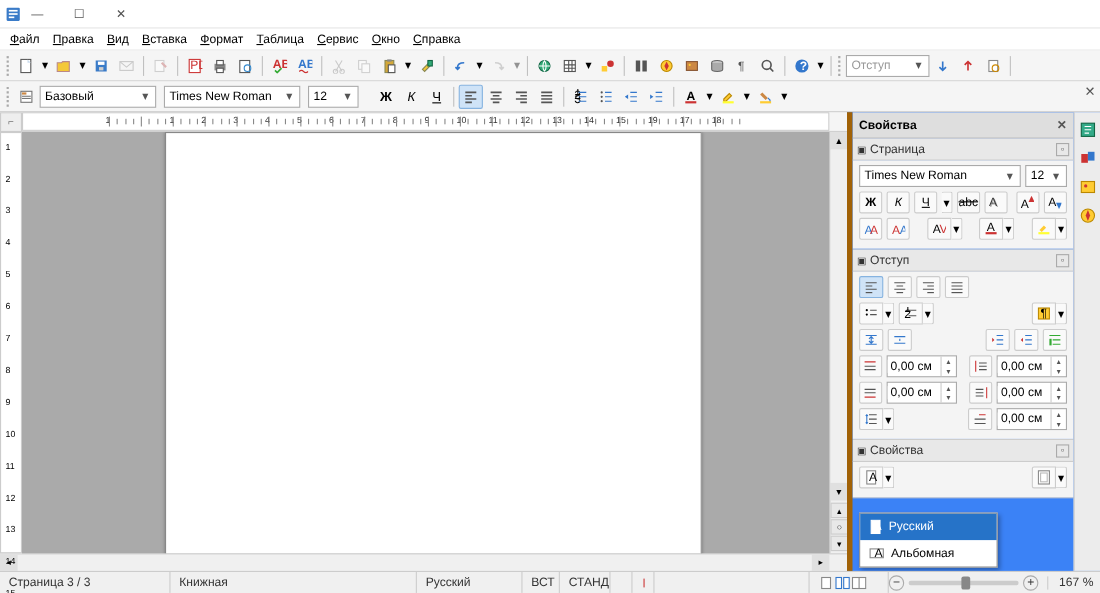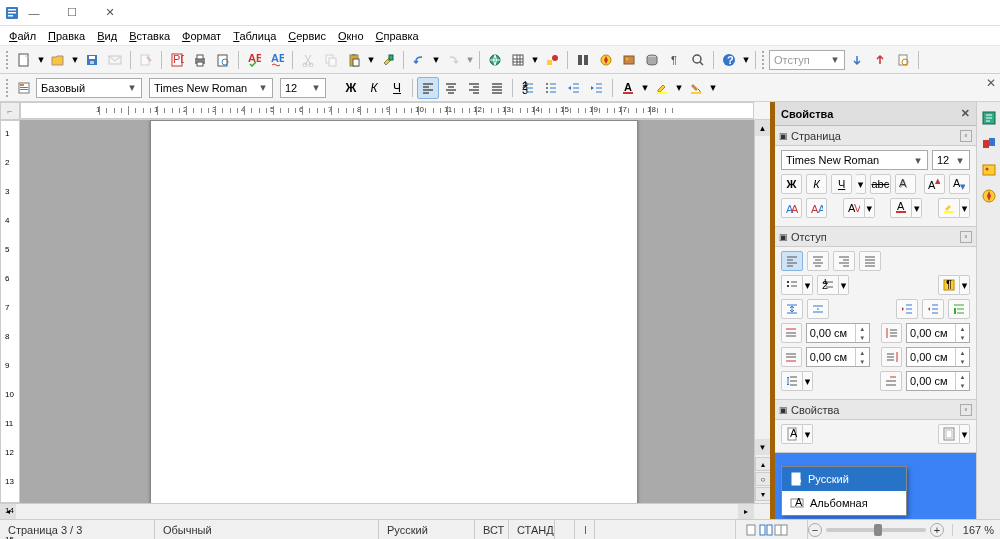--- a/index.html
+++ b/index.html
@@ -915,21 +915,21 @@
             <circle cx="8" cy="8" r="6" fill="#fc3" stroke="#b80"></circle>
             <path d="M8 3 L10 8 L8 13 L6 8 Z" fill="#c33"></path>
           </svg>
         </div>
     </div>
   </div>
 </div>
 
 <div class="statusbar">
   <div class="stcell" style="width:155px">Страница 3 / 3</div>
-  <div class="stcell" style="width:224px">Обычный</div>
+  <div class="stcell" style="width:224px">Книжная</div>
   <div class="stcell" style="width:96px">Русский</div>
   <div class="stcell" style="width:34px">ВСТ</div>
   <div class="stcell" style="width:46px">СТАНД</div>
   <div class="stcell" style="width:20px"></div>
   <div class="stcell" style="width:20px">
       <svg width="12" height="12">
         <rect x="2" y="2" width="8" height="8" fill="#c33"></rect>
       </svg>
     </div>
   <div class="stcell" style="flex:1"></div>

